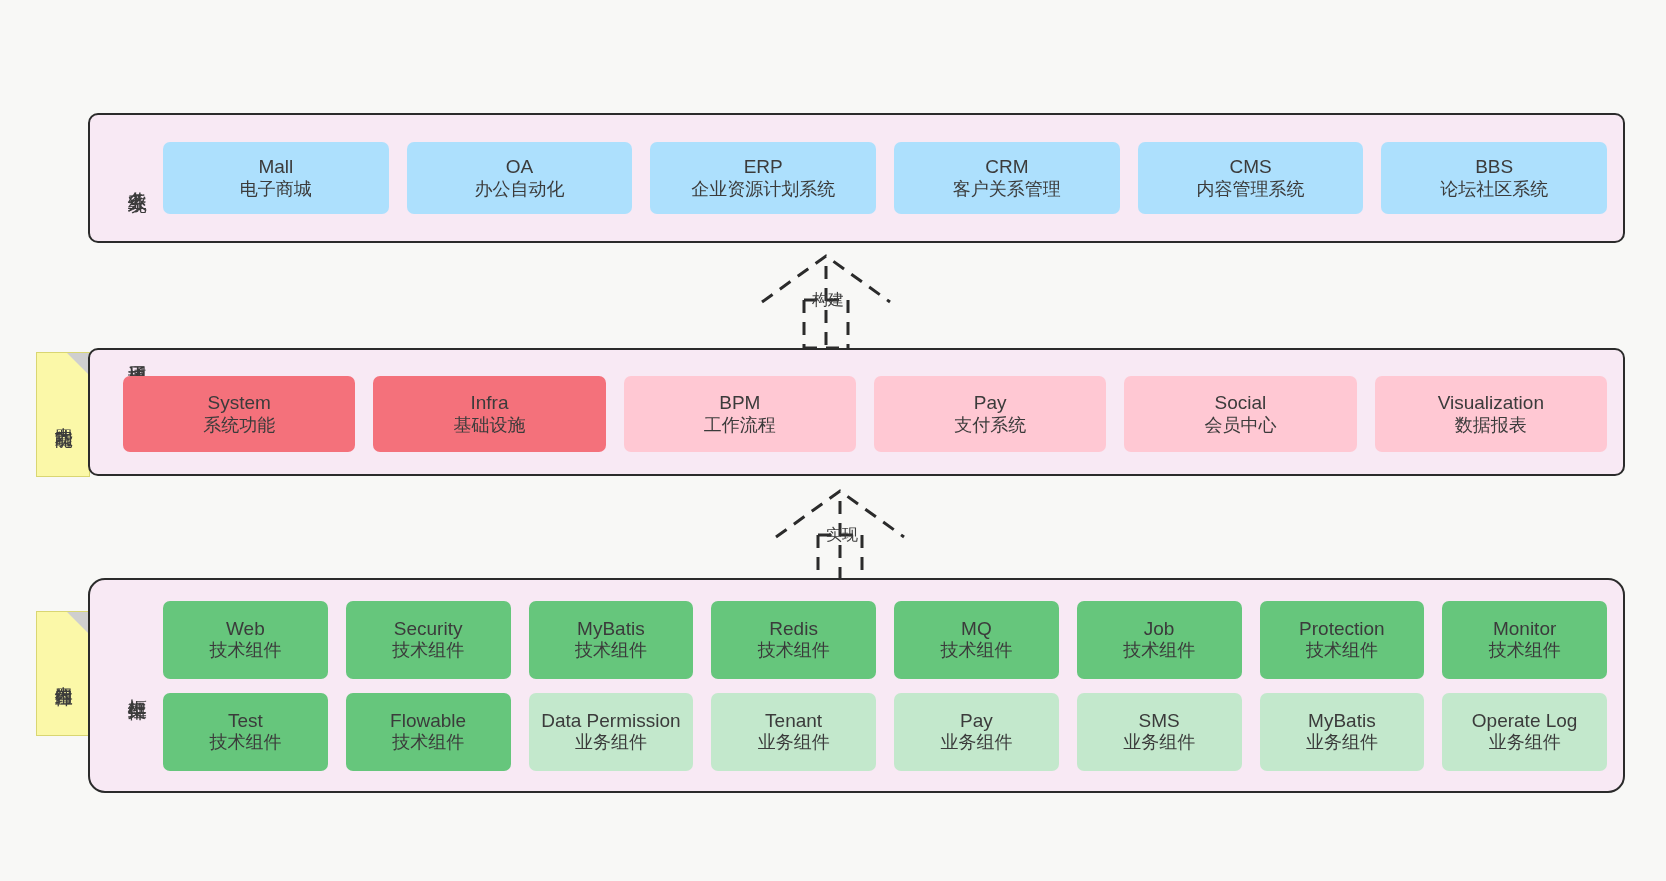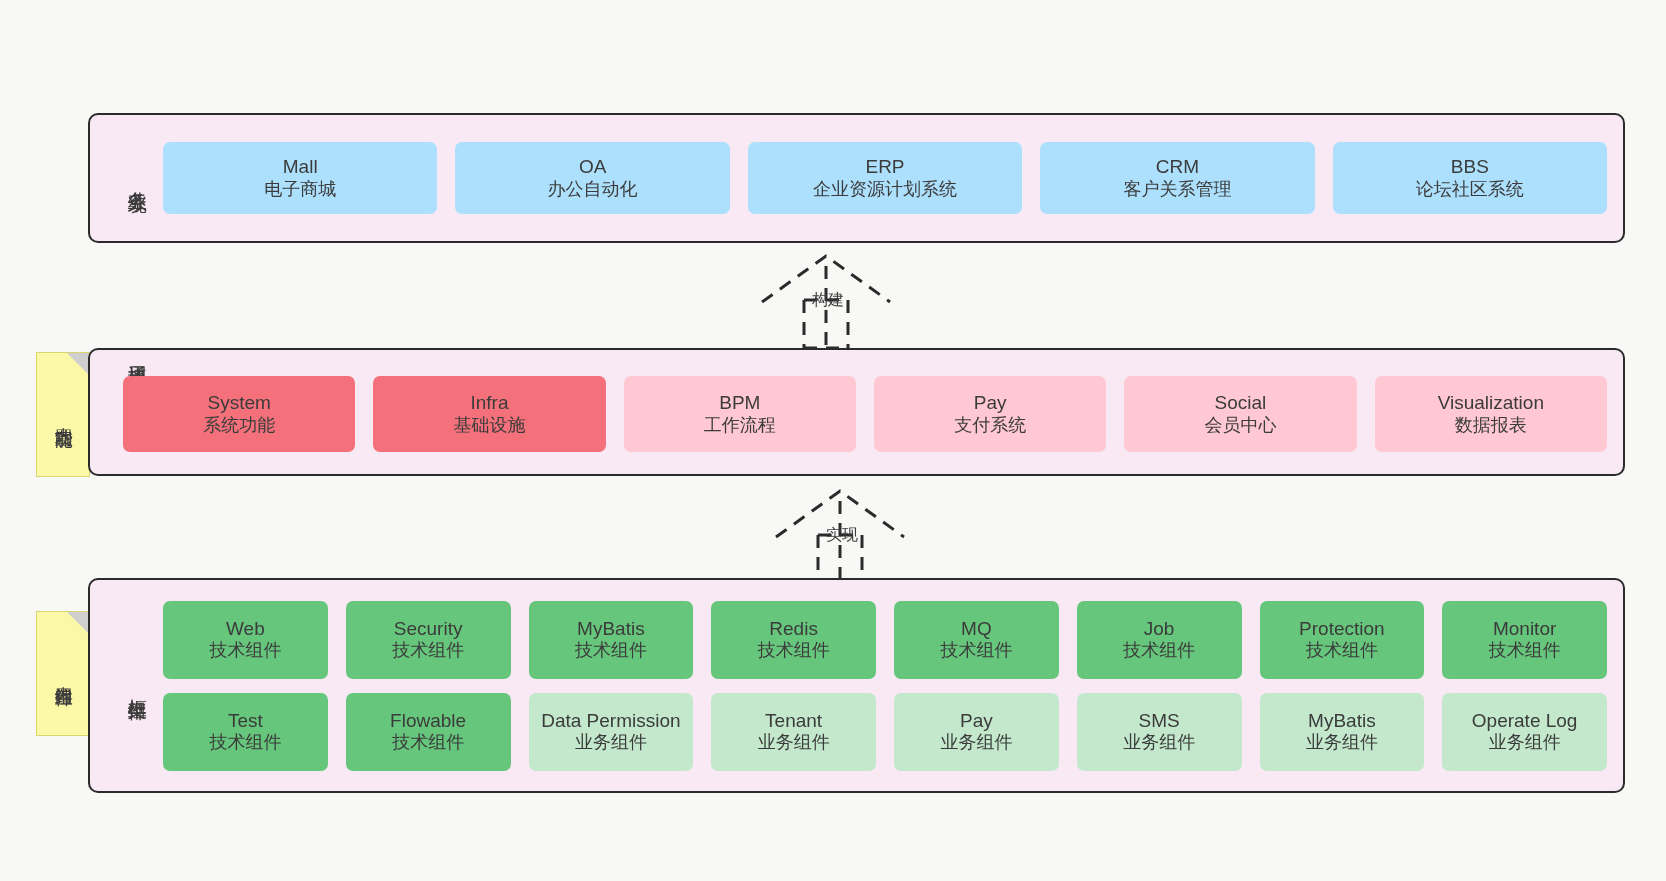--- a/index.html
+++ b/index.html
@@ -68,21 +68,21 @@
   
   .c-blue{background:#ade0fd;}
   .c-red{background:#f4717b;}
   .c-pink{background:#ffc8d3;}
   .c-green{background:#66c67c;}
   .c-lgreen{background:#c3e8cc;}
 
   
   #layer-business{left:88px;top:113px;width:1537px;height:130px;}
   #layer-common  {left:88px;top:348px;width:1537px;height:128px;flex-direction:column;}
-  #layer-frame   {left:88px;top:578px;width:1537px;height:215px;}
+  #layer-frame   {left:88px;top:578px;width:1537px;height:215px;border-radius:17px;}
 
   #layer-business .cell{height:72px;}
   #layer-common   .cell{height:76px;}
   #layer-frame    .cell{height:78px;}
 
   
   .note{
     position:absolute;
     background:#fbf8a8;
     border:1px solid #d9d672;
@@ -140,20 +140,24 @@
           <div class="t1">OA</div>
           <div class="t2">办公自动化</div>
         </div>
         <div class="cell c-blue">
           <div class="t1">ERP</div>
           <div class="t2">企业资源计划系统</div>
         </div>
         <div class="cell c-blue">
           <div class="t1">CRM</div>
           <div class="t2">客户关系管理</div>
+        </div>
+        <div class="cell c-blue">
+          <div class="t1">CMS</div>
+          <div class="t2">内容管理系统</div>
         </div>
         <div class="cell c-blue">
           <div class="t1">BBS</div>
           <div class="t2">论坛社区系统</div>
         </div>
       </div>
     </div>
   </div>
 
   <div class="connector" id="conn-build">

